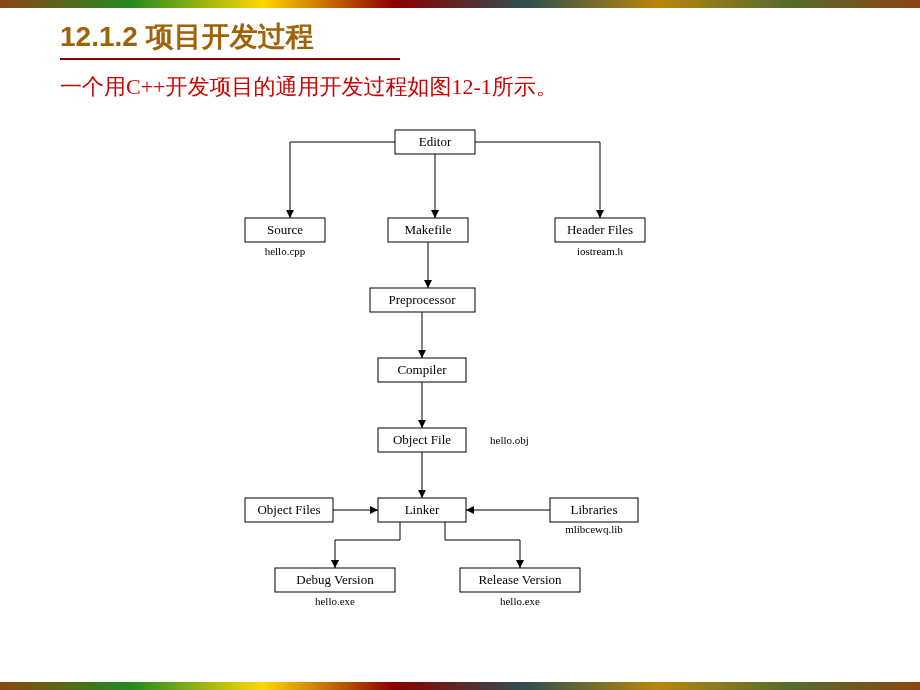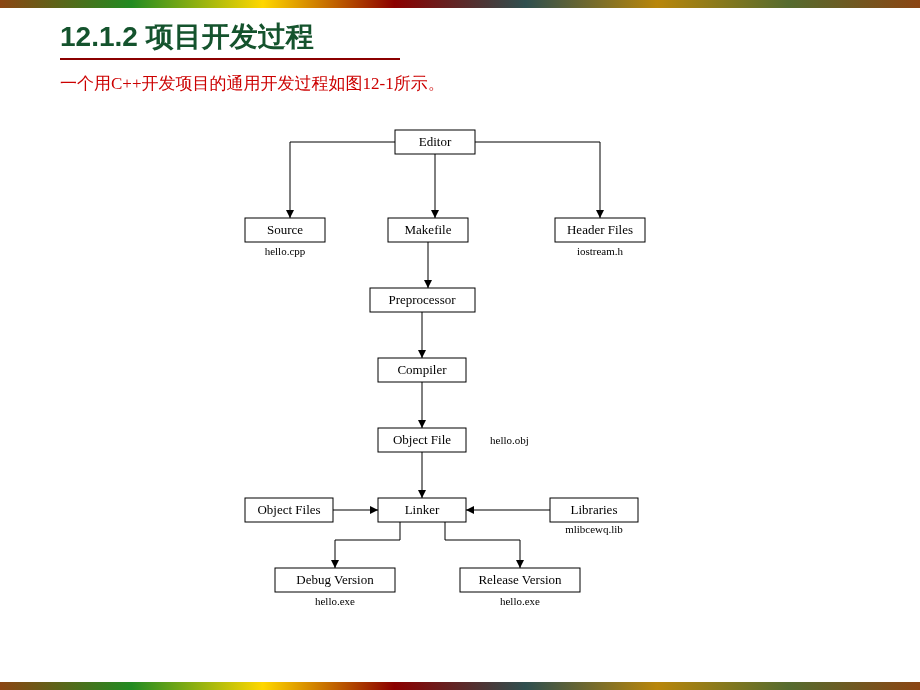--- a/index.html
+++ b/index.html
@@ -35,40 +35,40 @@
       bottom: 0; left: 0; right: 0;
     }
 
     
     .title {
       position: absolute;
       top: 18px;
       left: 60px;
       font-size: 28px;
       font-weight: bold;
-      color: #14532d;
+      color: #a16207;
       font-family: 'SimHei', 'STHeiti', sans-serif;
     }
 
     
     .title-underline {
       position: absolute;
       top: 58px;
       left: 60px;
       width: 340px;
       height: 2px;
       background: #8B0000;
     }
 
     
     .subtitle {
       position: absolute;
       top: 72px;
       left: 60px;
-      font-size: 17px;
+      font-size: 22px;
       color: #cc0000;
       font-family: 'SimSun', 'STSong', serif;
     }
 
     
     .diagram {
       position: absolute;
       top: 110px;
       left: 60px;
       right: 60px;

